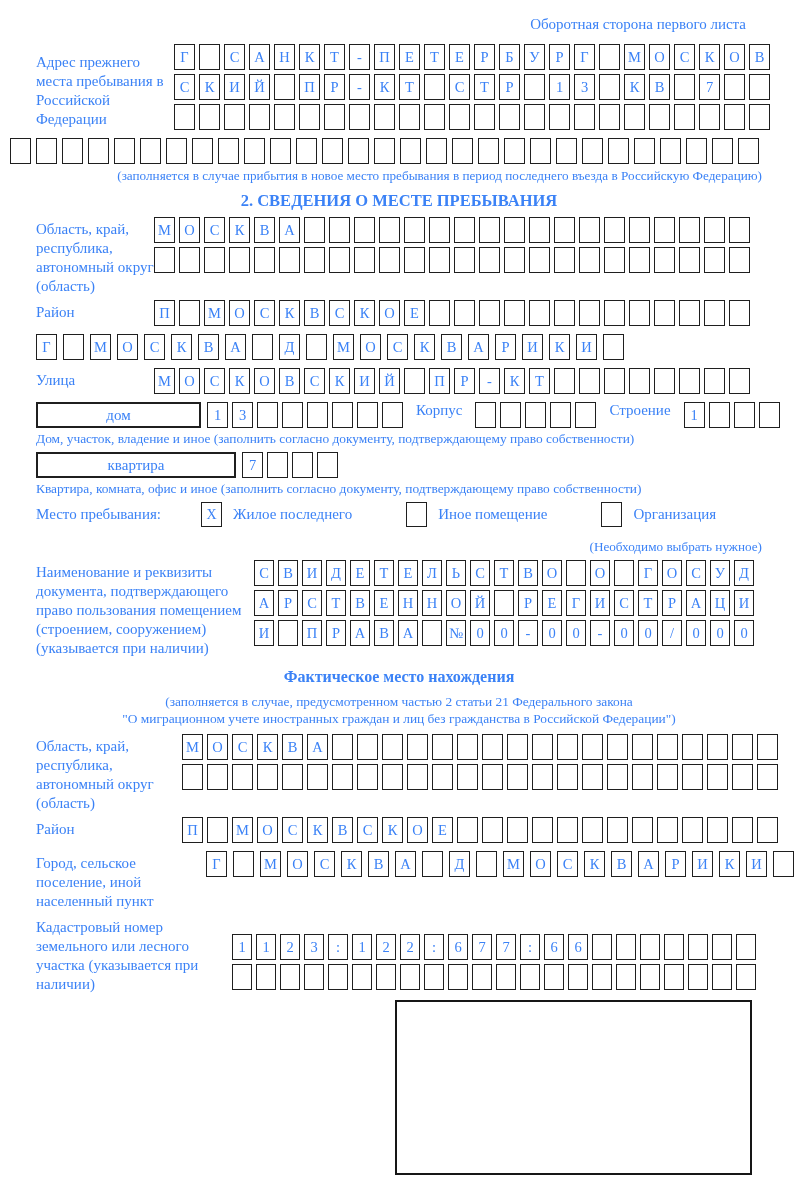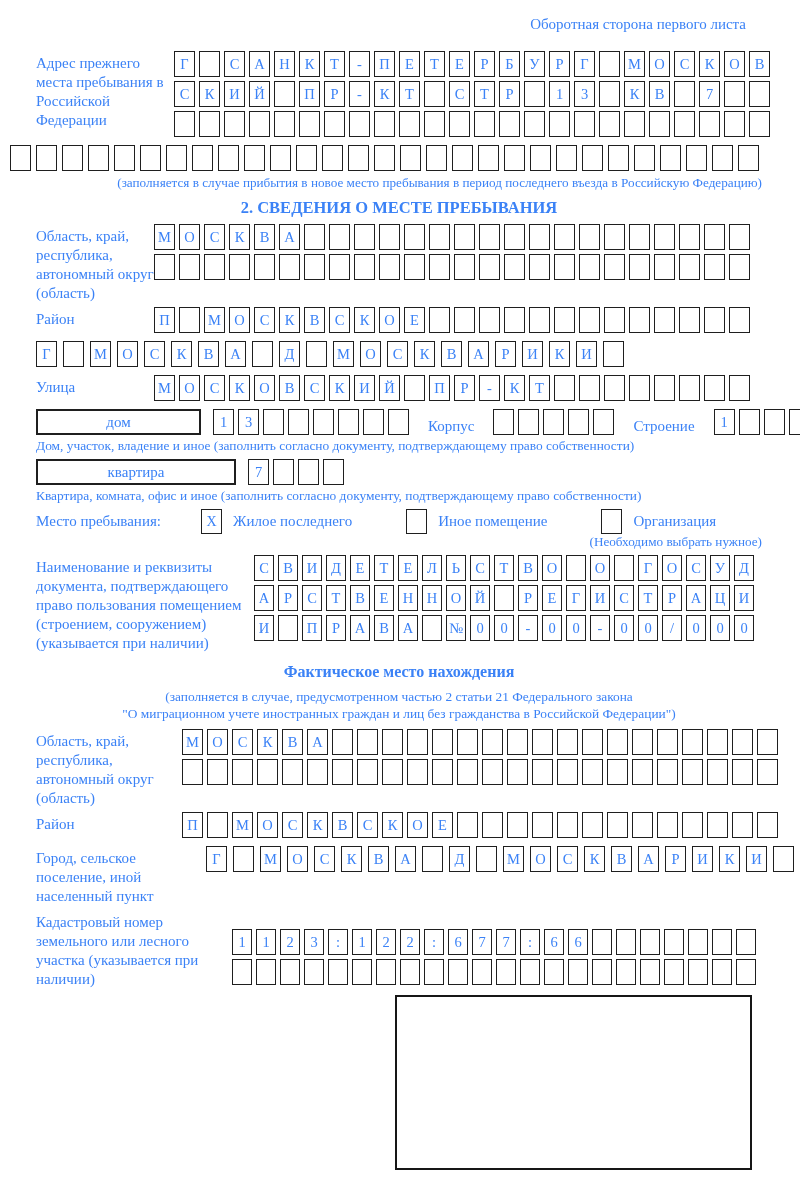--- a/index.html
+++ b/index.html
@@ -26,42 +26,42 @@
   .cell.narrow{width:20px;}
   .fullrow{margin-left:-26px;margin-top:1px;}
   .caption{font-size:13.2px;text-align:right;margin:0 0 5px 0;}
   .caption-left{font-size:13.4px;text-align:left;margin:1px 0 5px 0;}
   .sec-title{text-align:center;font-weight:bold;font-size:16.5px;margin:7px 0 6px 0;}
   .sub-title{text-align:center;font-weight:bold;font-size:16px;margin:10px 0 7px 0;}
   .widebox{
     flex:none;border:2px solid #1f1f1f;height:26px;box-sizing:border-box;
     display:flex;align-items:center;justify-content:center;font-size:15px;background:#fff;
   }
-  .house-row,.apt-row{display:flex;align-items:flex-end;gap:12px;margin:2px 0 3px 0;}
+  .house-row,.apt-row{display:flex;align-items:flex-start;gap:6px;margin:2px 0 3px 0;}
   .inline-label{font-size:15px;padding:0 7px;white-space:nowrap;}
-  .stay-row{display:flex;align-items:center;font-size:15px;margin:5px 0 0 0;}
+  .stay-row{display:flex;align-items:center;font-size:15px;margin:5px 0 12px 0;}
   .stay-row .lbl{margin-right:40px;}
   .opt{display:flex;align-items:center;margin-right:54px;}
   .opt:last-child{margin-right:0;}
   .checkbox{
     flex:none;width:21px;height:25px;box-sizing:border-box;border:1.8px solid #1f1f1f;
     display:flex;align-items:center;justify-content:center;font-size:14px;margin-right:11px;background:#fff;
   }
   .fact-notes{font-size:13.4px;text-align:center;line-height:17px;margin-bottom:7px;}
   .stamp-wrap{margin-top:6px;}
   .stamp-box{width:357px;height:175px;border:2px solid #161616;box-sizing:border-box;margin-left:359px;background:#fff;}
 </style>
 </head>
 <body>
 
 <div class="page">
 
   <div class="top-note">Оборотная сторона первого листа</div>
 
-  <div class="field-row" style="margin-top:18px;">
+  <div class="field-row" style="margin-top:11px;align-items:center;">
     <div class="flabel w138">Адрес прежнего места пребывания в Российской Федерации</div>
     <div class="rows">
       <div class="boxrow">
           <span class="cell">Г</span>
           <span class="cell"></span>
           <span class="cell">С</span>
           <span class="cell">А</span>
           <span class="cell">Н</span>
           <span class="cell">К</span>
           <span class="cell">Т</span>

